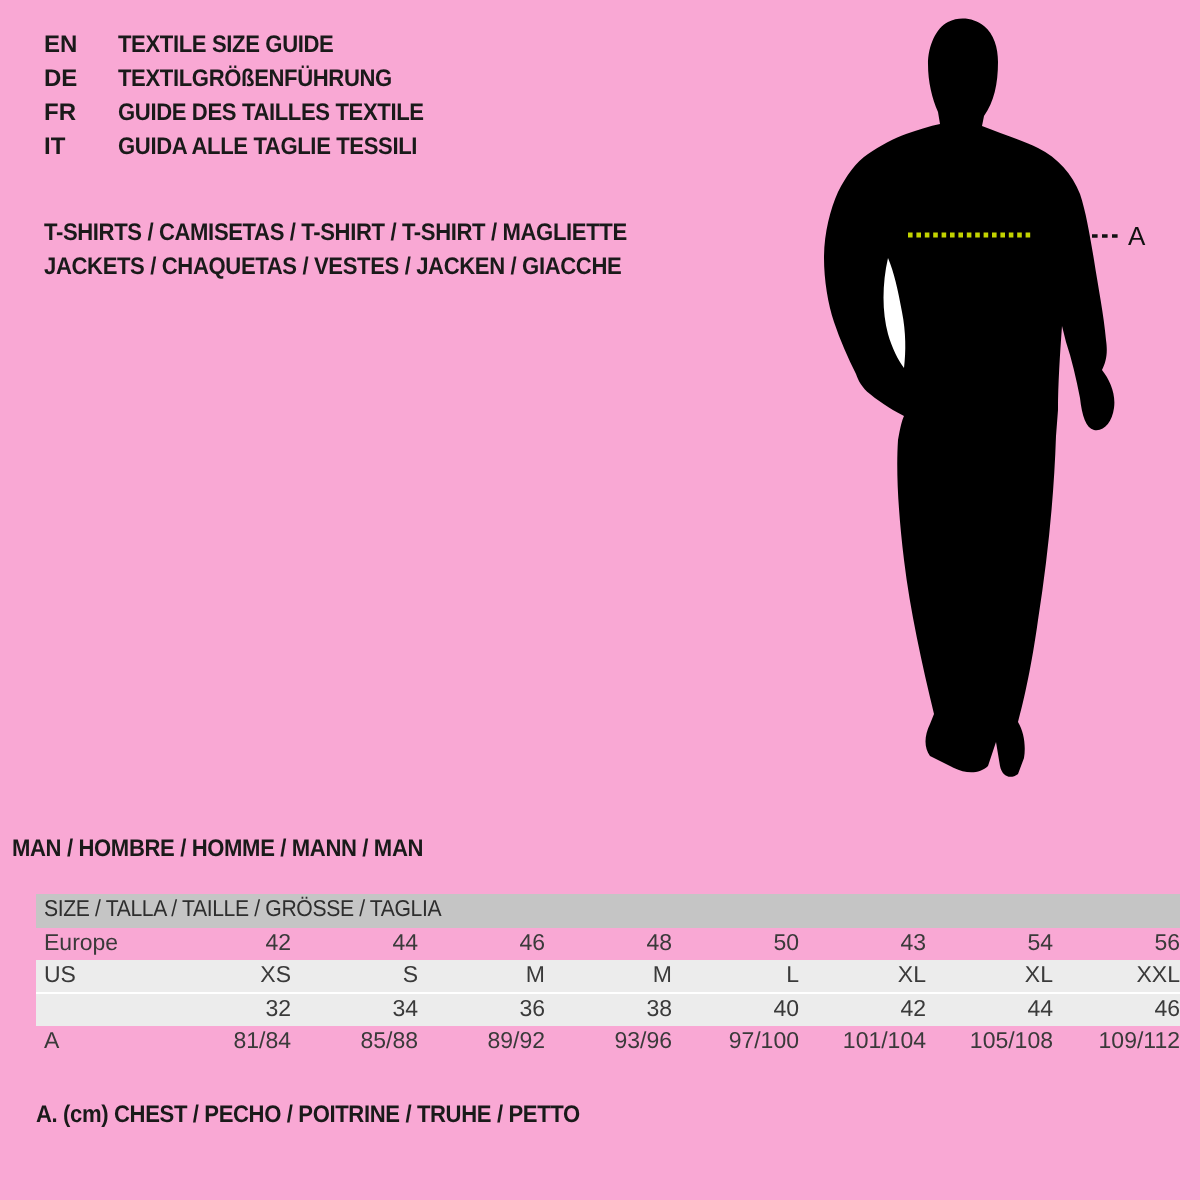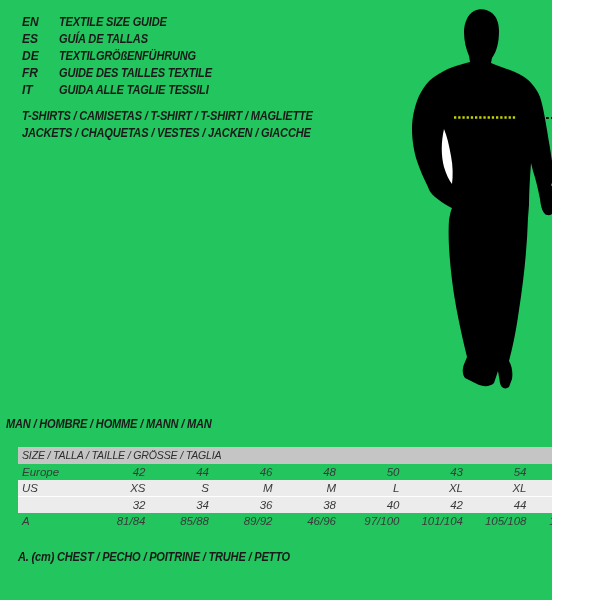--- a/index.html
+++ b/index.html
@@ -1,18 +1,18 @@
 <!DOCTYPE html>
 <html><head>
 <meta charset="utf-8">
 <style>
   html,body { margin:0; padding:0; background:#ffffff; }
   .page {
-    position:relative; width:552px; height:600px; background:#22c55e;
-    font-family:"Liberation Sans", sans-serif; color:#1a1a1a; overflow:hidden;font-style:italic;
+    position:relative; width:600px; height:600px; background:#f9a8d4;
+    font-family:"Liberation Sans", sans-serif; color:#1a1a1a; overflow:hidden;
   }
   .cx { display:inline-block; transform:scaleX(0.92); transform-origin:0 50%;
         letter-spacing:-0.2px; white-space:nowrap; }
 
   
   .lang-list { position:absolute; left:22px; top:14px; }
   .lang-row { height:17px; line-height:17px; font-size:12px; font-weight:700; }
   .lang-code { display:inline-block; width:37px; }
 
   
@@ -44,23 +44,20 @@
   .footnote { position:absolute; left:18px; top:550px; font-size:12px; font-weight:700; }
 </style>
 </head>
 <body>
 
 <div class="page">
 
   <div class="lang-list">
     <div class="lang-row">
       <span class="lang-code">EN</span><span class="cx">TEXTILE SIZE GUIDE</span>
-    </div>
-    <div class="lang-row">
-      <span class="lang-code">ES</span><span class="cx">GUÍA DE TALLAS</span>
     </div>
     <div class="lang-row">
       <span class="lang-code">DE</span><span class="cx">TEXTILGRÖßENFÜHRUNG</span>
     </div>
     <div class="lang-row">
       <span class="lang-code">FR</span><span class="cx">GUIDE DES TAILLES TEXTILE</span>
     </div>
     <div class="lang-row">
       <span class="lang-code">IT</span><span class="cx">GUIDA ALLE TAGLIE TESSILI</span>
     </div>
@@ -167,21 +164,21 @@
       <div class="tcell">42</div>
       <div class="tcell">44</div>
       <div class="tcell">46</div>
     </div>
 
     <div class="trow">
       <div class="tlabel">A</div>
       <div class="tcell">81/84</div>
       <div class="tcell">85/88</div>
       <div class="tcell">89/92</div>
-      <div class="tcell">46/96</div>
+      <div class="tcell">93/96</div>
       <div class="tcell">97/100</div>
       <div class="tcell">101/104</div>
       <div class="tcell">105/108</div>
       <div class="tcell">109/112</div>
     </div>
   </div>
 
   <div class="footnote"><span class="cx">A. (cm) CHEST / PECHO / POITRINE / TRUHE / PETTO</span></div>
 
 </div>

